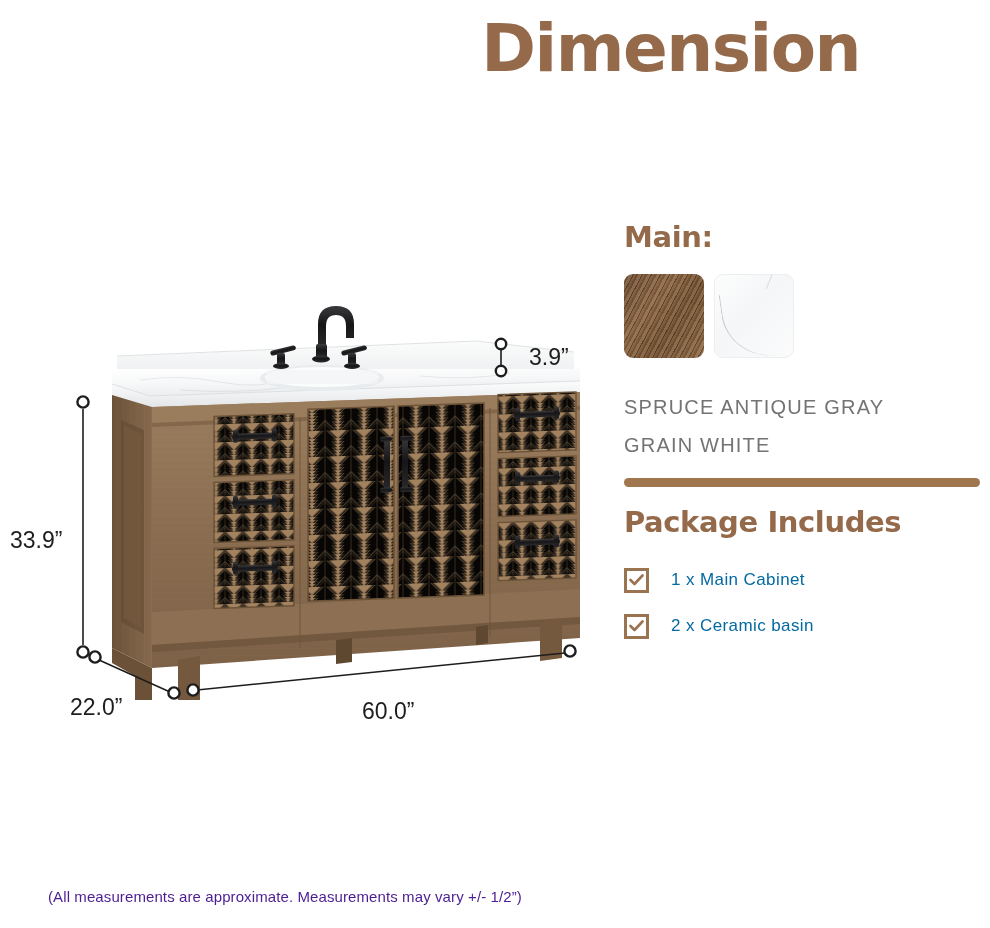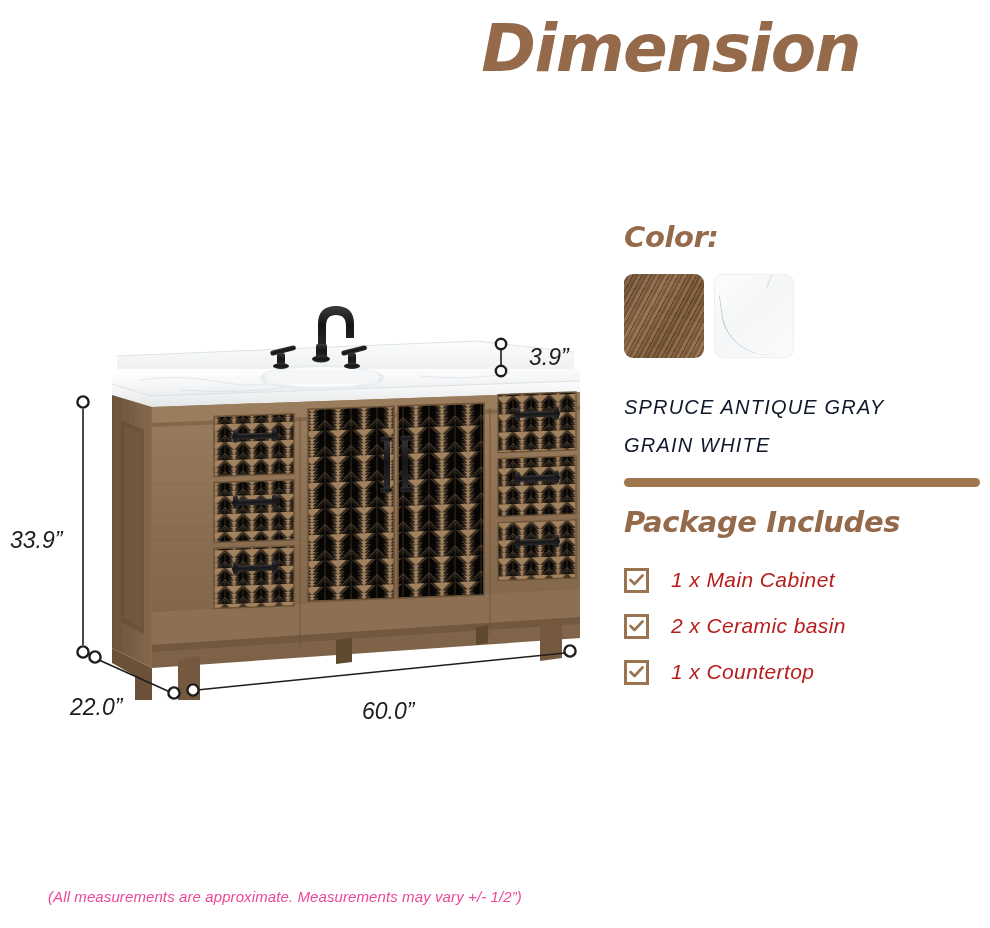--- a/index.html
+++ b/index.html
@@ -2,21 +2,21 @@
 <html><head>
 <meta charset="utf-8">
 <style>
   * { box-sizing: border-box; margin: 0; padding: 0; }
   html, body {
     width: 990px; height: 928px;
     background: #ffffff;
     font-family: "Liberation Sans", sans-serif;
     overflow: hidden;
   }
-  .page { position: relative; width: 876px; height: 928px; background:#fff;font-style:italic; }
+  .page { position: relative; width: 876px; height: 928px; background:#fff; }
 
   
   .title {
     position: absolute; right: 16px; top: 10px;
     font-size: 66px; font-weight: 700; letter-spacing: -1.5px;
     color: #946a4a;
     font-family: "DejaVu Sans", sans-serif;
   }
 
   
@@ -51,49 +51,49 @@
   }
   .swatch-marble .vein2 {
     position: absolute; right: 6%; top: 2%;
     width: 26%; height: 20%;
     border-left: 1px solid rgba(168,176,182,0.4);
     transform: rotate(22deg);
   }
 
   .color-names { margin-top: 30px; }
   .color-name {
-    font-size: 20px; color: #0f172a; letter-spacing: 1.2px;
+    font-size: 20px; color: #737373; letter-spacing: 1.2px;
     font-family: "Liberation Sans", sans-serif; font-weight: 300;
     line-height: 38px; white-space: nowrap;
   }
 
   .divider {
     margin-top: 14px; height: 9px; width: 356px;
     background: #a0764f; border-radius: 5px;
   }
 
   .pkg-heading { margin-top: 18px; }
 
   .pkg-list { margin-top: 18px; }
   .pkg-item { display: flex; align-items: center; height: 46px; }
   .checkbox {
     width: 25px; height: 25px; border: 3px solid #9a7450;
     background: #fff; margin-right: 22px; flex: none;
     display: flex; align-items: center; justify-content: center;
   }
   .checkbox svg { display: block; }
   .pkg-label {
-    font-size: 21px; color: #b91c1c; font-weight: 300; letter-spacing: 0.4px;
+    font-size: 17px; color: #0369a1; font-weight: 300; letter-spacing: 0.4px;
     white-space: nowrap;
   }
 
   
   .footnote {
     position: absolute; left: 48px; top: 888px;
-    font-size: 15px; color: #ec4899; font-weight: 300; letter-spacing: 0.1px; text-align: right;
+    font-size: 15px; color: #4c1d95; font-weight: 300; letter-spacing: 0.1px; text-align: right;
   }
 
   
   .dim-label {
     position: absolute; font-size: 23px; color: #1d1d1d;
     font-family: "Liberation Sans", sans-serif; white-space: nowrap;
   }
   .dim-h { left: 10px; top: 498px; margin-top: 29px; }
   .dim-d { left: 70px; top: 694px; text-align: right; }
   .dim-w { left: 362px; top: 698px; }
@@ -345,21 +345,21 @@
     </svg>
   </div>
 
   <div class="dim-label dim-h">33.9”</div>
   <div class="dim-label dim-d">22.0”</div>
   <div class="dim-label dim-w">60.0”</div>
   <div class="dim-label dim-t">3.9”</div>
 
   <div class="right-col">
 
-    <div class="heading">Color:</div>
+    <div class="heading">Main:</div>
 
     <div class="swatches">
       <div class="swatch swatch-wood"></div>
       <div class="swatch swatch-marble">
         <div class="vein"></div>
         <div class="vein2"></div>
       </div>
     </div>
 
     <div class="color-names">
@@ -381,26 +381,18 @@
         <span class="pkg-label">1 x Main Cabinet</span>
       </div>
       <div class="pkg-item">
         <span class="checkbox">
           <svg width="15" height="12" viewBox="0 0 15 12">
               <path d="M1.5 6 L5.5 10 L13.5 1.5" stroke="#9a7450" stroke-width="2.6" fill="none" stroke-linecap="round" stroke-linejoin="round"></path>
             </svg>
         </span>
         <span class="pkg-label">2 x Ceramic basin</span>
       </div>
-      <div class="pkg-item">
-        <span class="checkbox">
-          <svg width="15" height="12" viewBox="0 0 15 12">
-              <path d="M1.5 6 L5.5 10 L13.5 1.5" stroke="#9a7450" stroke-width="2.6" fill="none" stroke-linecap="round" stroke-linejoin="round"></path>
-            </svg>
-        </span>
-        <span class="pkg-label">1 x Countertop</span>
-      </div>
     </div>
   </div>
 
   <div class="footnote">(All measurements are approximate. Measurements may vary +/- 1/2”)</div>
 
 </div>
 
 </body></html>

